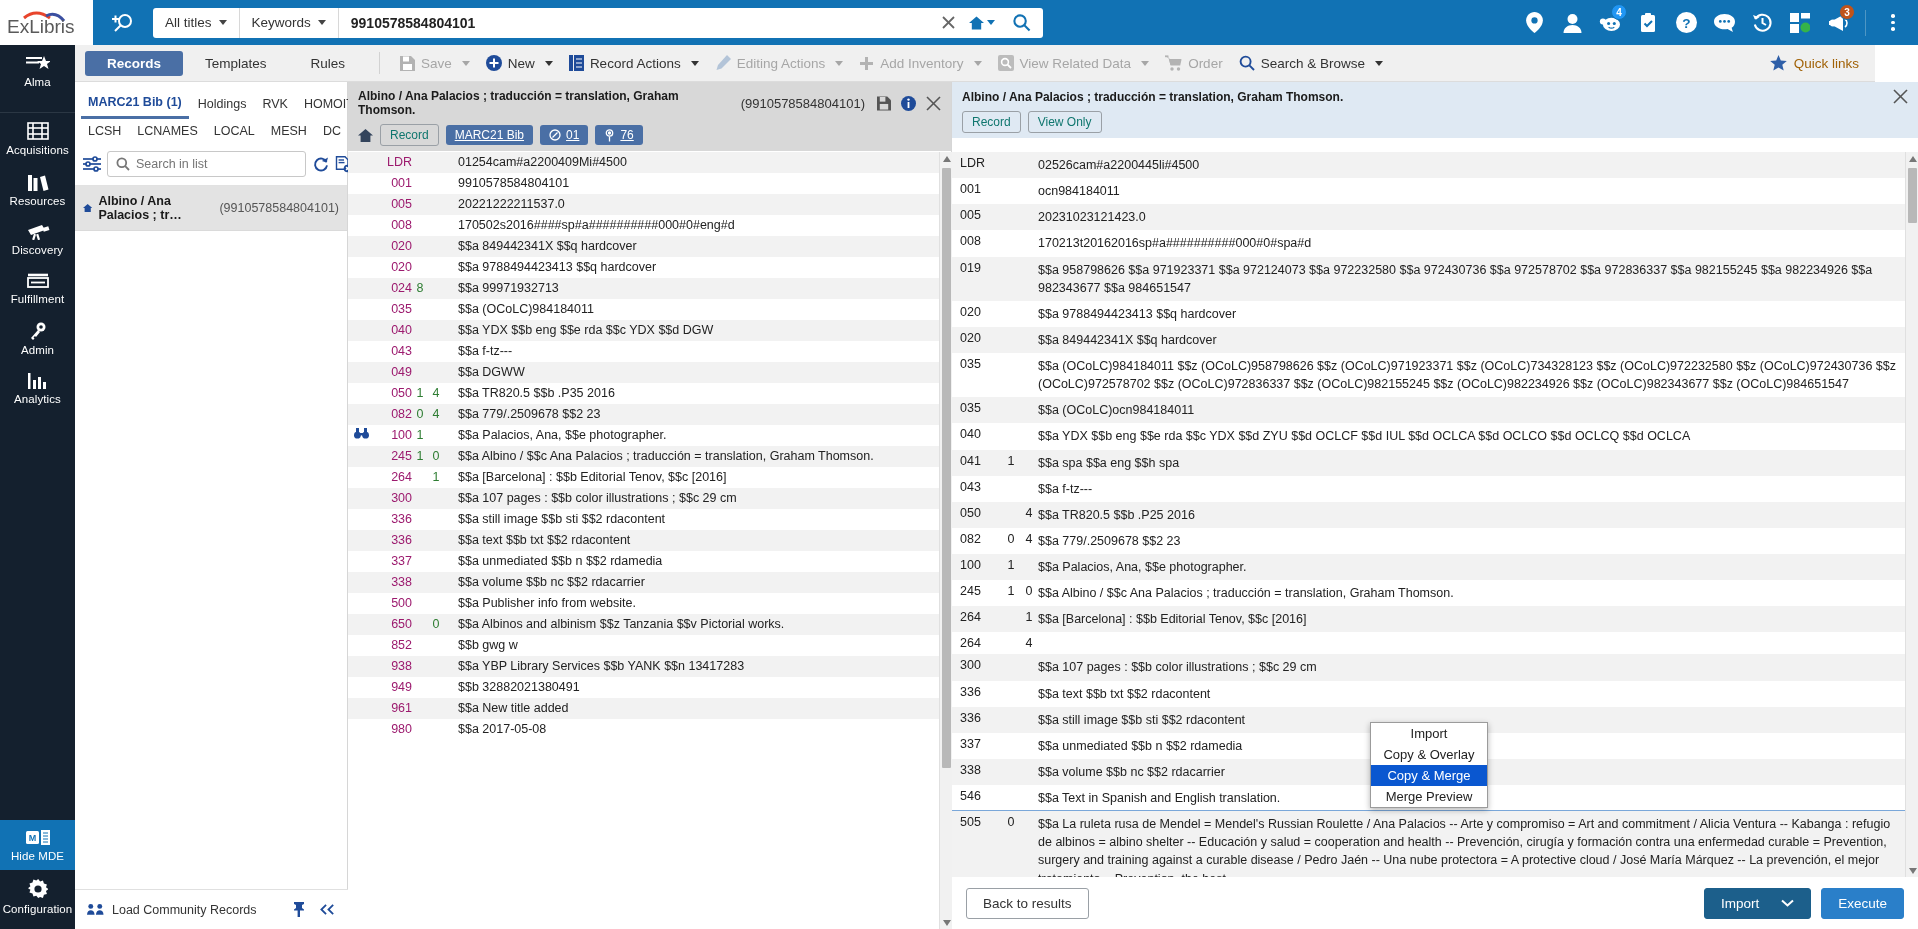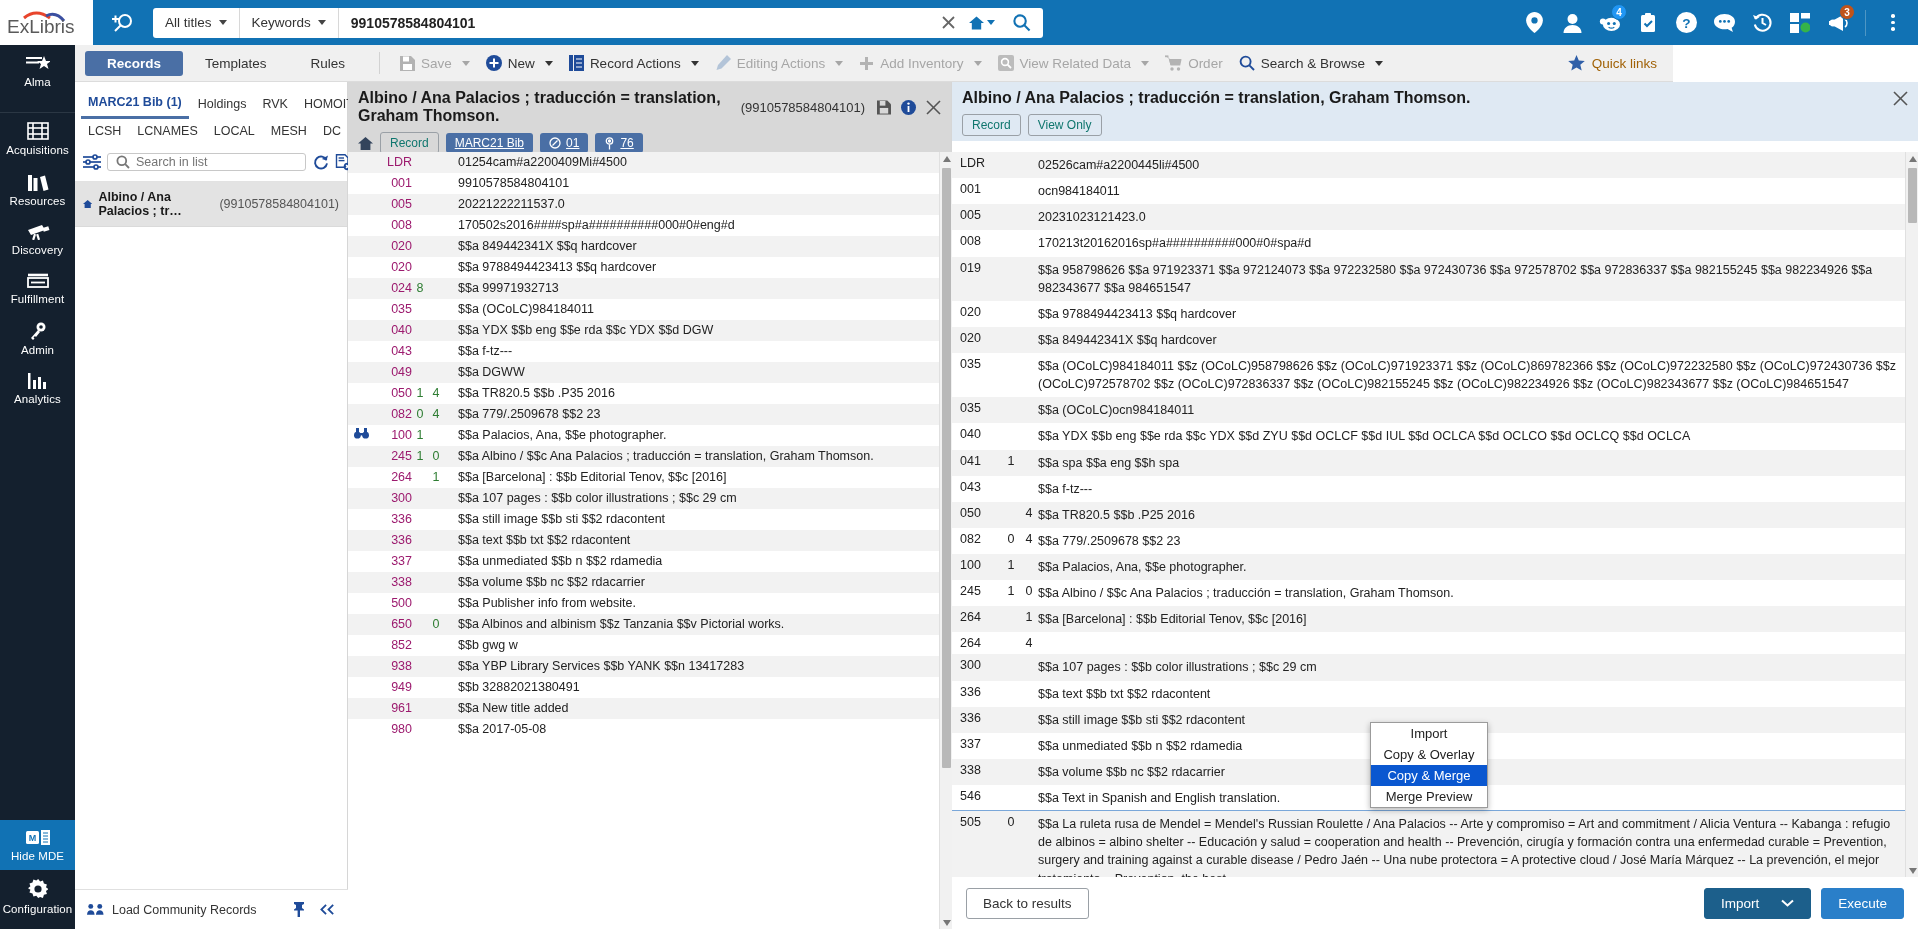--- a/index.html
+++ b/index.html
@@ -68,21 +68,21 @@
     padding:9px 2px 8px; text-align:center; cursor:pointer;
     display:flex;flex-direction:column;align-items:center;gap:4px;
   }
   .navitem .nl { font-size:11.5px; letter-spacing:.1px;}
   #nav-alma { border-bottom:1px solid #2b3744; padding-bottom:24px;}
   .navitem.active { background:#1172b4; }
   #bottomnav { position:absolute; bottom:0; left:0; width:75px; }
 
   
   #toolbar {
-    position:absolute; left:75px; top:45px; width:1598px; height:37px;
+    position:absolute; left:75px; top:45px; width:1800px; height:37px;
     background:#f0f0f0; border-bottom:1px solid #dcdcdc;
     display:flex; align-items:center; padding-left:10px;
   }
   .tb-tab {
     padding:5px 22px; font-size:13.5px; color:#333; cursor:pointer; border-radius:3px;
   }
   .tb-tab.active { background:#4a6fa5; color:#fff; font-weight:bold; }
   .tb-sep { width:1px;height:22px;background:#d2d2d2;margin:0 12px;}
   .tb-btn {
     display:flex;align-items:center;gap:6px; padding:4px 8px; font-size:13.5px;
@@ -104,21 +104,21 @@
   }
   #mdtabs1, #mdtabs2 { display:flex; align-items:center; padding:0 6px; gap:2px; flex-wrap:nowrap;}
   #mdtabs1 { padding-top:8px; }
   .mdtab { font-size:12.5px; color:#333; padding:5px 7px 7px; cursor:pointer; white-space:nowrap;}
   .mdtab.active { color:#1f4b99; font-weight:bold; border-bottom:3px solid #4a6fa5; }
   #listtools {
     display:flex; align-items:center; gap:6px; padding:6px 8px 8px;
     border-bottom:1px solid #e2e2e2;
   }
   #search-in-list {
-    flex:1; height:18px; border:1px solid #c8c8c8; border-radius:3px;
+    flex:1; height:26px; border:1px solid #c8c8c8; border-radius:3px;
     display:flex; align-items:center; gap:6px; padding:0 8px; background:#fff;
   }
   #search-in-list input { border:0;outline:0;flex:1;font-size:12.5px;color:#333;
     font-family:"Liberation Sans",sans-serif;}
   .lt-ico { width:22px;height:22px;display:flex;align-items:center;justify-content:center;cursor:pointer;}
   #reclist { }
   .recrow {
     display:flex; align-items:center; gap:6px; padding:8px 8px;
     font-size:12.5px; cursor:pointer; background:#e3e3e3;
     border-bottom:1px solid #dadada;
@@ -134,21 +134,21 @@
 
   
   #centerpanel {
     position:absolute; left:348px; top:82px; width:604px; height:847px;
     background:#fff; border-right:1px solid #d6d6d6;
   }
   .panel-head {
     background:#d8d8d8; padding:7px 10px 5px;
   }
   .ph-row1 { display:flex; align-items:center; gap:12px; }
-  .ph-title { font-weight:bold; font-size:16px; color:#1a1a1a;}
+  .ph-title { font-weight:bold; font-size:12px; color:#1a1a1a;}
   .ph-id { font-size:13px; color:#333;}
   .ph-icons { margin-left:auto; display:flex; align-items:center; gap:10px;}
   .ph-row2 { display:flex; align-items:center; gap:7px; margin-top:7px; }
   .chip {
     font-size:12px; padding:3px 9px; border-radius:3px; cursor:pointer;
   }
   .chip.outline { border:1px solid #9aa0a6; color:#0f766e; background:transparent;}
   .chip.solid { background:#4a6fa5; color:#fff; display:flex;align-items:center;gap:5px;text-decoration:underline;}
   #marc-center {
     position:absolute; top:70px; left:0; width:604px; bottom:0; overflow:hidden;
@@ -919,21 +919,21 @@
         <div class="rrow">
           <div class="rr-tag">020</div>
           <div class="rr-i1"></div>
           <div class="rr-i2"></div>
           <div class="rr-data">$$a 849442341X $$q hardcover</div>
         </div>
         <div class="rrow">
           <div class="rr-tag">035</div>
           <div class="rr-i1"></div>
           <div class="rr-i2"></div>
-          <div class="rr-data">$$a (OCoLC)984184011 $$z (OCoLC)958798626 $$z (OCoLC)971923371 $$z (OCoLC)869782366 $$z (OCoLC)972232580 $$z (OCoLC)972430736 $$z (OCoLC)972578702 $$z (OCoLC)972836337 $$z (OCoLC)982155245 $$z (OCoLC)982234926 $$z (OCoLC)982343677 $$z (OCoLC)984651547</div>
+          <div class="rr-data">$$a (OCoLC)984184011 $$z (OCoLC)958798626 $$z (OCoLC)971923371 $$z (OCoLC)734328123 $$z (OCoLC)972232580 $$z (OCoLC)972430736 $$z (OCoLC)972578702 $$z (OCoLC)972836337 $$z (OCoLC)982155245 $$z (OCoLC)982234926 $$z (OCoLC)982343677 $$z (OCoLC)984651547</div>
         </div>
         <div class="rrow">
           <div class="rr-tag">035</div>
           <div class="rr-i1"></div>
           <div class="rr-i2"></div>
           <div class="rr-data">$$a (OCoLC)ocn984184011</div>
         </div>
         <div class="rrow">
           <div class="rr-tag">040</div>
           <div class="rr-i1"></div>

